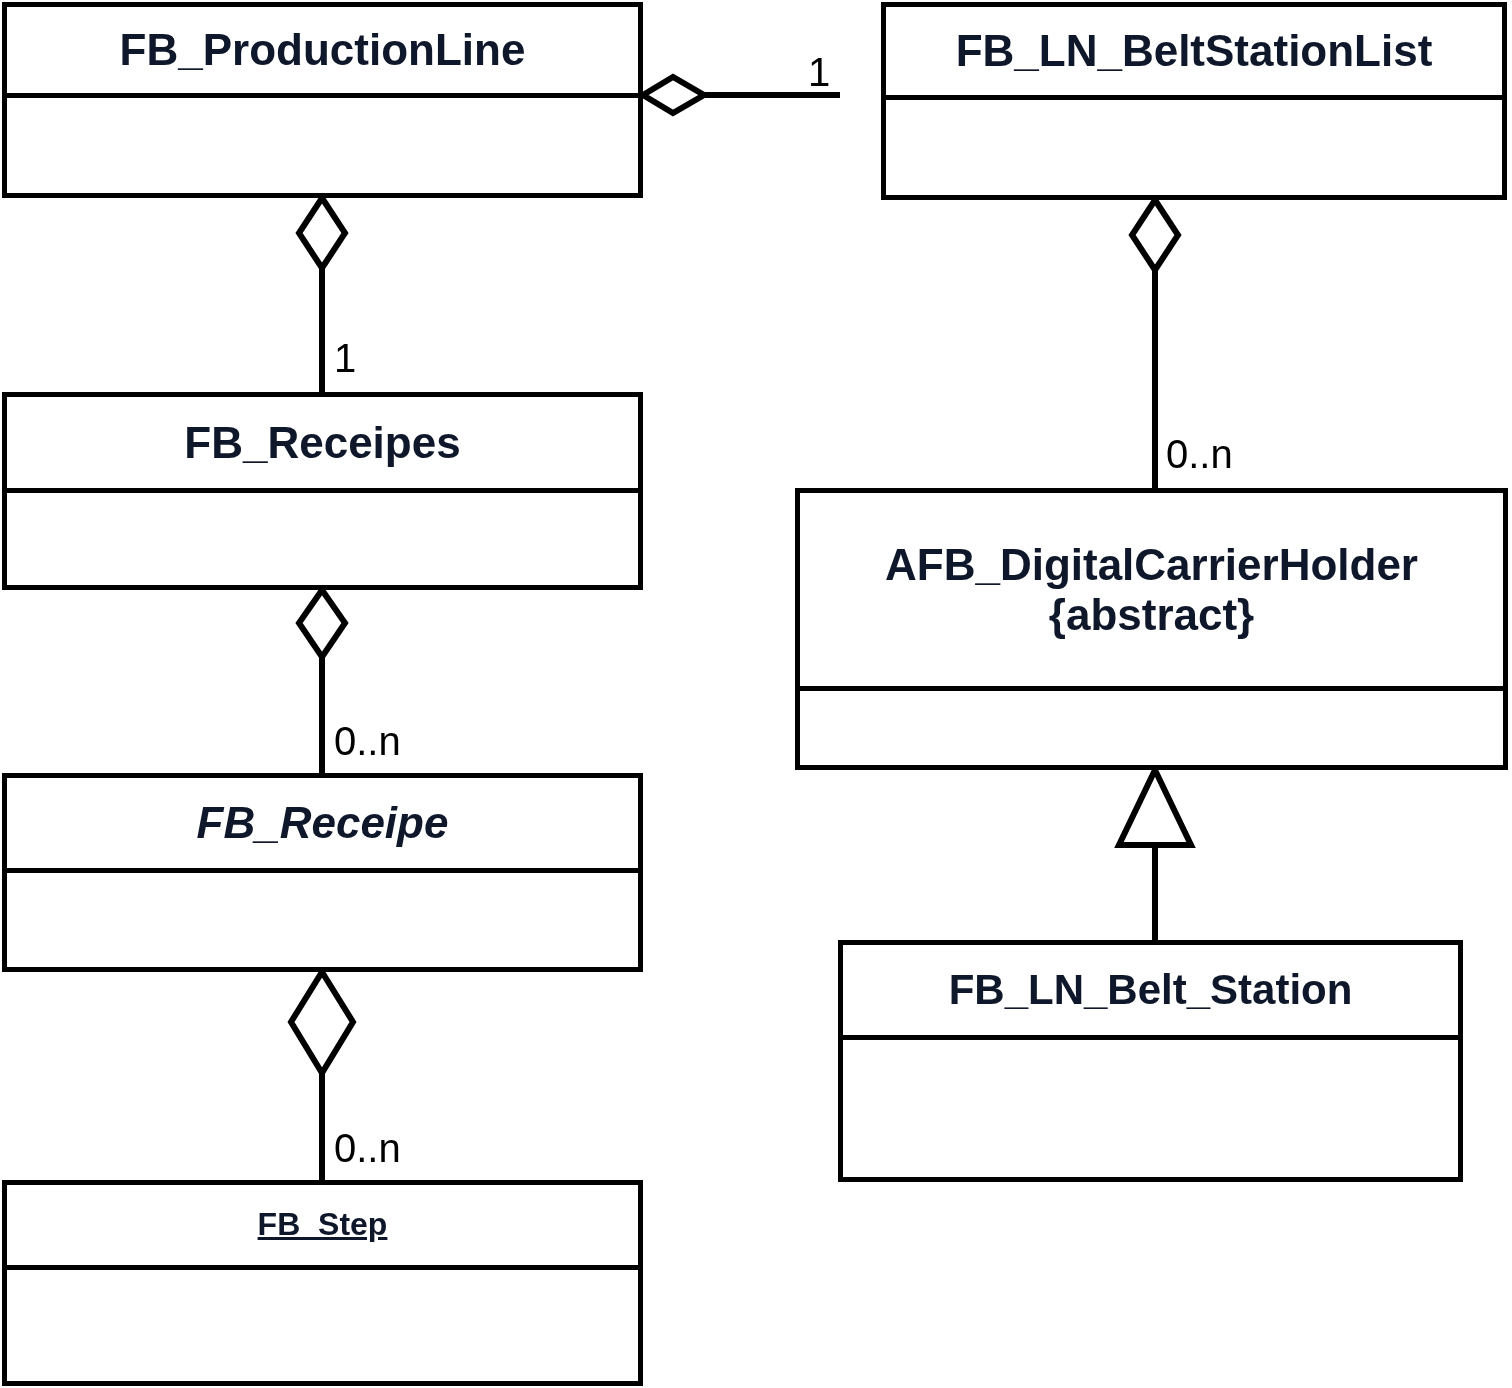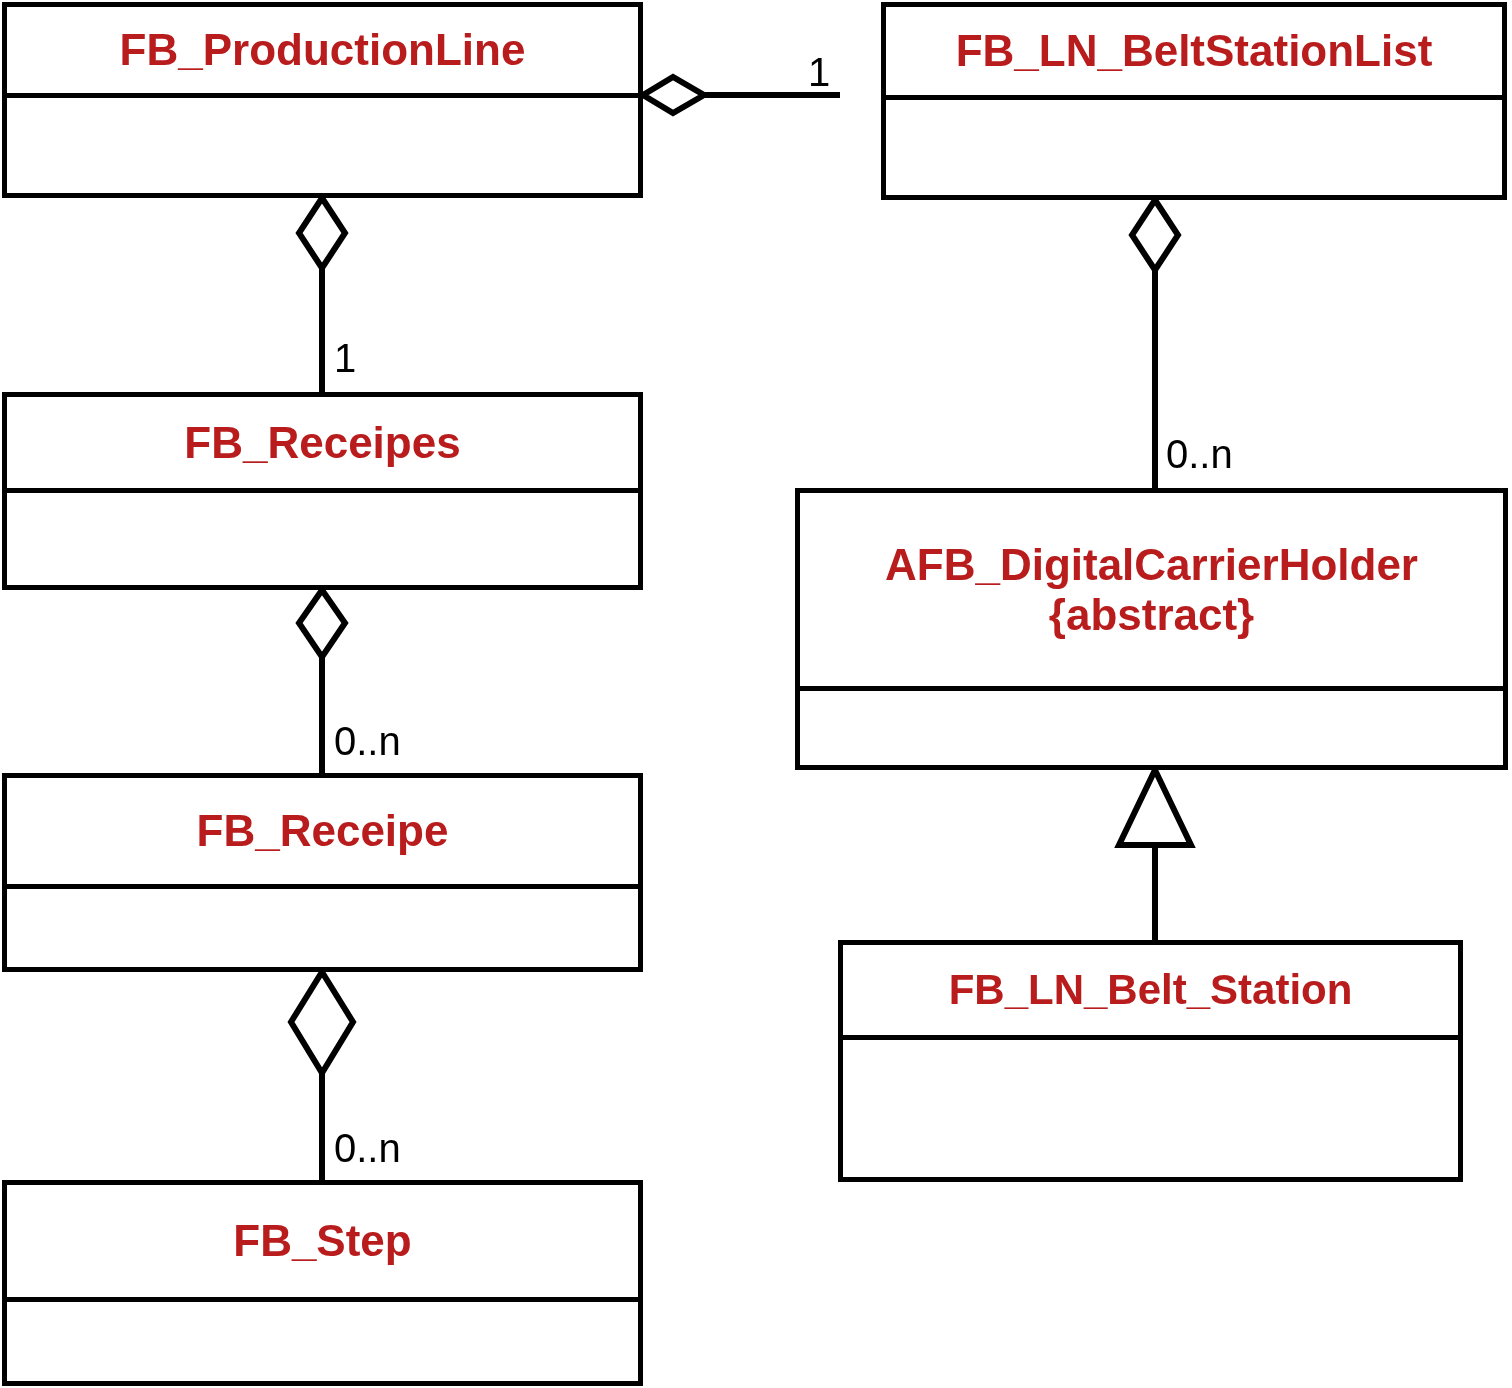--- a/index.html
+++ b/index.html
@@ -26,21 +26,21 @@
   }
   .uml-header {
     box-sizing: border-box;
     border-bottom: 5px solid #000000;
     display: flex;
     flex-direction: column;
     align-items: center;
     justify-content: center;
     text-align: center;
     font-weight: bold;
-    color: #b91c1c;
+    color: #0f172a;
     line-height: 1.12;
     padding: 2px 6px;
   }
   .uml-header .class-name {
     display: block;
     white-space: nowrap;
   }
   .uml-header .class-stereotype {
     display: block;
     white-space: nowrap;
@@ -137,33 +137,33 @@
 
   <div class="uml-class" style="left:795px; top:488px; width:713px; height:282px;">
     <div class="uml-header" style="height:198px; font-size:44px;">
       <span class="class-name">AFB_DigitalCarrierHolder</span>
       <span class="class-stereotype">{abstract}</span>
     </div>
     <div class="uml-body"></div>
   </div>
 
   <div class="uml-class" style="left:2px; top:773px; width:641px; height:199px;">
-    <div class="uml-header" style="height:111px; font-size:44px;">
+    <div class="uml-header" style="height:95px; font-size:44px;font-style:italic;">
       <span class="class-name">FB_Receipe</span>
     </div>
     <div class="uml-body"></div>
   </div>
 
   <div class="uml-class" style="left:838px; top:940px; width:625px; height:242px;">
     <div class="uml-header" style="height:95px; font-size:42px;">
       <span class="class-name">FB_LN_Belt_Station</span>
     </div>
     <div class="uml-body"></div>
   </div>
 
   <div class="uml-class" style="left:2px; top:1180px; width:641px; height:206px;">
-    <div class="uml-header" style="height:117px; font-size:44px;">
+    <div class="uml-header" style="height:85px; font-size:32px;text-decoration:underline;">
       <span class="class-name">FB_Step</span>
     </div>
     <div class="uml-body"></div>
   </div>
 
 </div>
 
 </body></html>

